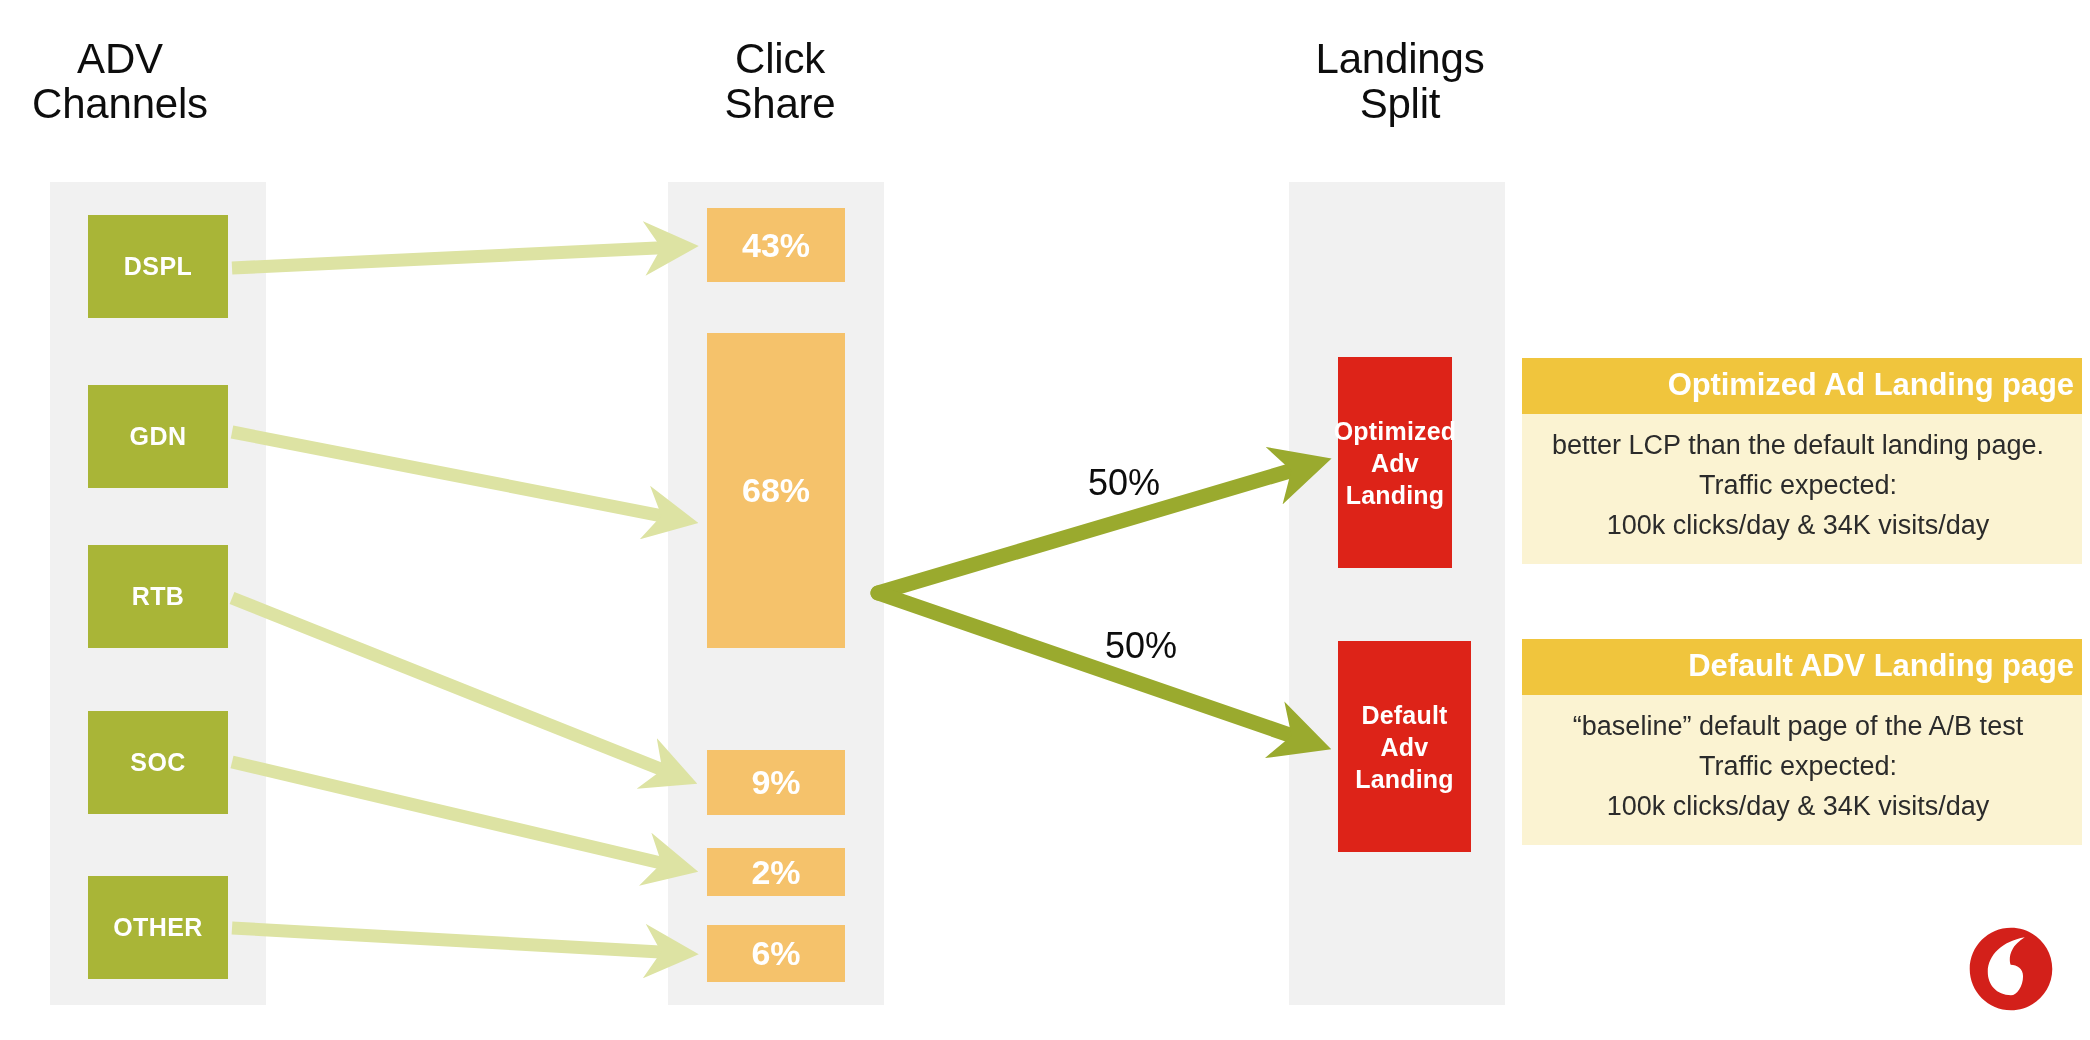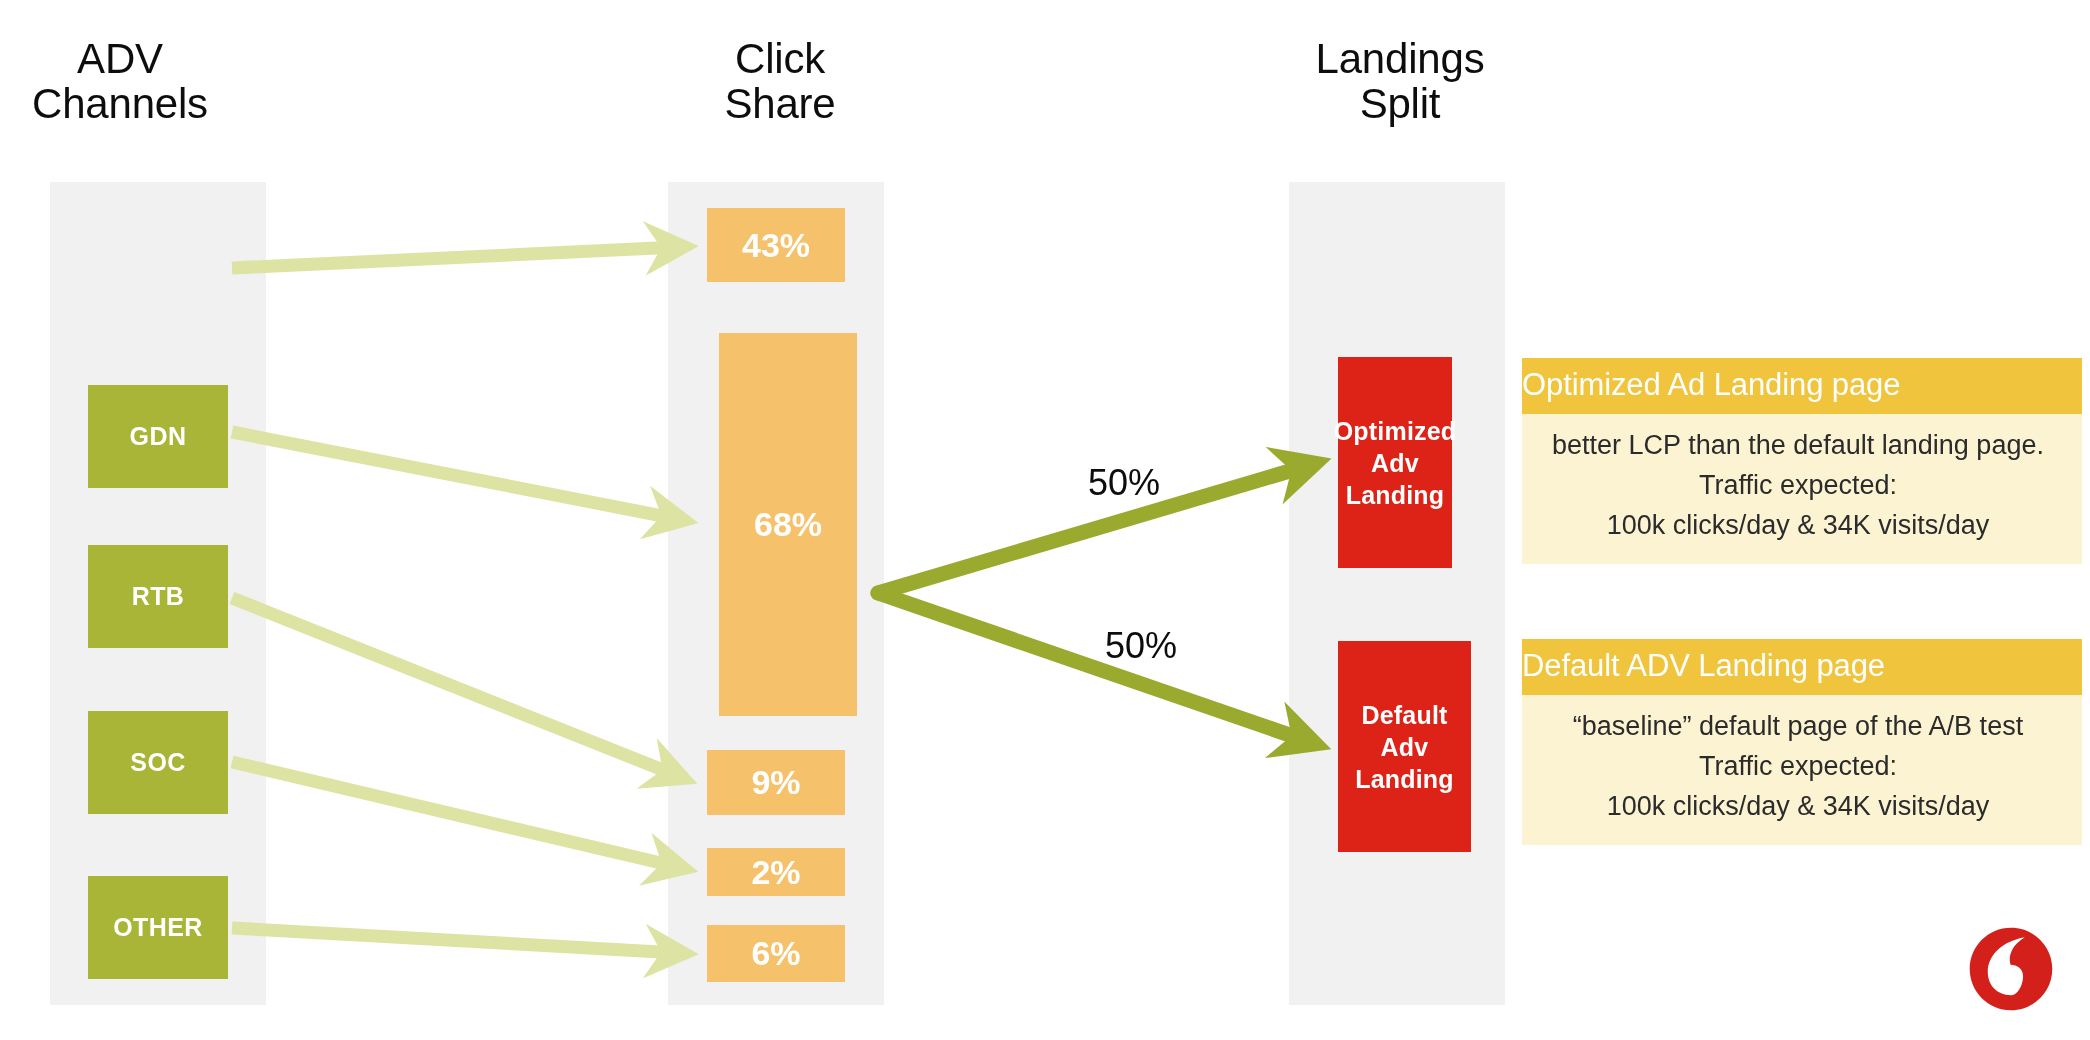--- a/index.html
+++ b/index.html
@@ -91,23 +91,23 @@
   .info-card {
     position: absolute;
     width: 560px;
     box-sizing: border-box;
     background: #fbf3d2;
   }
   .info-card .card-title {
     background: #f0c53d;
     color: #ffffff;
     font-size: 31px;
-    font-weight: normal;
-    text-align: left;
-    padding: 9px 8px 11px 0;
+    font-weight: bold;
+    text-align: right;
+    padding: 9px 8px 11px 8px;
     letter-spacing: -0.1px;
   }
   .info-card .card-body {
     padding: 12px 14px 18px 6px;
     text-align: center;
     color: #2b2b2b;
     font-size: 27px;
     line-height: 1.48;
   }
   .info-card .card-body .line { display: block; white-space: nowrap; }
@@ -130,27 +130,28 @@
   <div class="col-heading" style="left:1300px; top:36px; width:200px;">Landings
 Split</div>
 
   <div class="col-heading" style="left:690px; top:36px; width:180px;">Click
 Share</div>
 
   <div class="track" style="left:50px; top:182px; width:216px; height:823px;"></div>
   <div class="track" style="left:668px; top:182px; width:216px; height:823px;"></div>
   <div class="track" style="left:1289px; top:182px; width:216px; height:823px;"></div>
 
+  <div class="node channel" style="left:88px; top:215px; width:140px; height:103px;">DSPL</div>
   <div class="node channel" style="left:88px; top:385px; width:140px; height:103px;">GDN</div>
   <div class="node channel" style="left:88px; top:545px; width:140px; height:103px;">RTB</div>
   <div class="node channel" style="left:88px; top:711px; width:140px; height:103px;">SOC</div>
   <div class="node channel" style="left:88px; top:876px; width:140px; height:103px;">OTHER</div>
 
   <div class="node share" style="left:707px; top:208px; width:138px; height:74px;">43%</div>
-  <div class="node share" style="left:707px; top:333px; width:138px; height:383px;margin-left:12px;">68%</div>
+  <div class="node share" style="left:707px; top:333px; width:138px; height:315px;">68%</div>
   <div class="node share" style="left:707px; top:750px; width:138px; height:65px;">9%</div>
   <div class="node share" style="left:707px; top:848px; width:138px; height:48px;">2%</div>
   <div class="node share" style="left:707px; top:925px; width:138px; height:57px;">6%</div>
 
   <div class="node landing" style="left:1338px; top:357px; width:114px; height:211px;">
     <div>
       <span>Optimized</span>
       <span>Adv</span>
       <span>Landing</span>
     </div>

